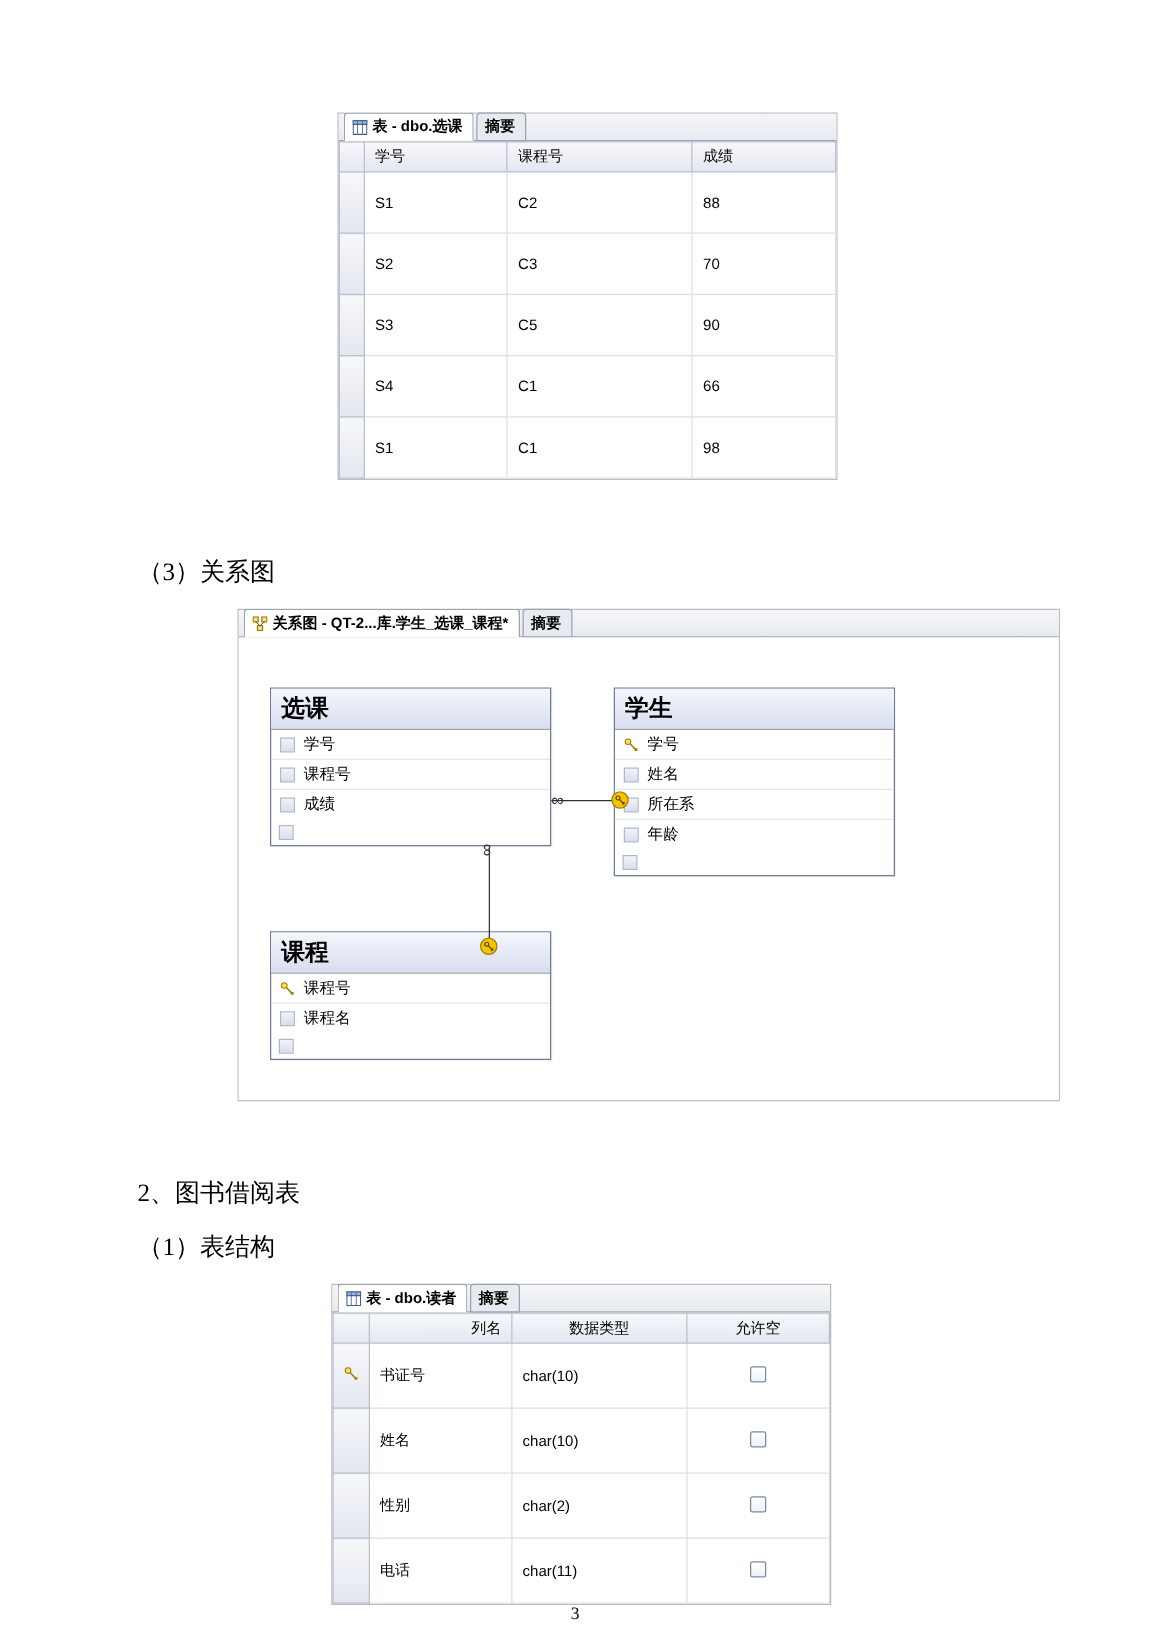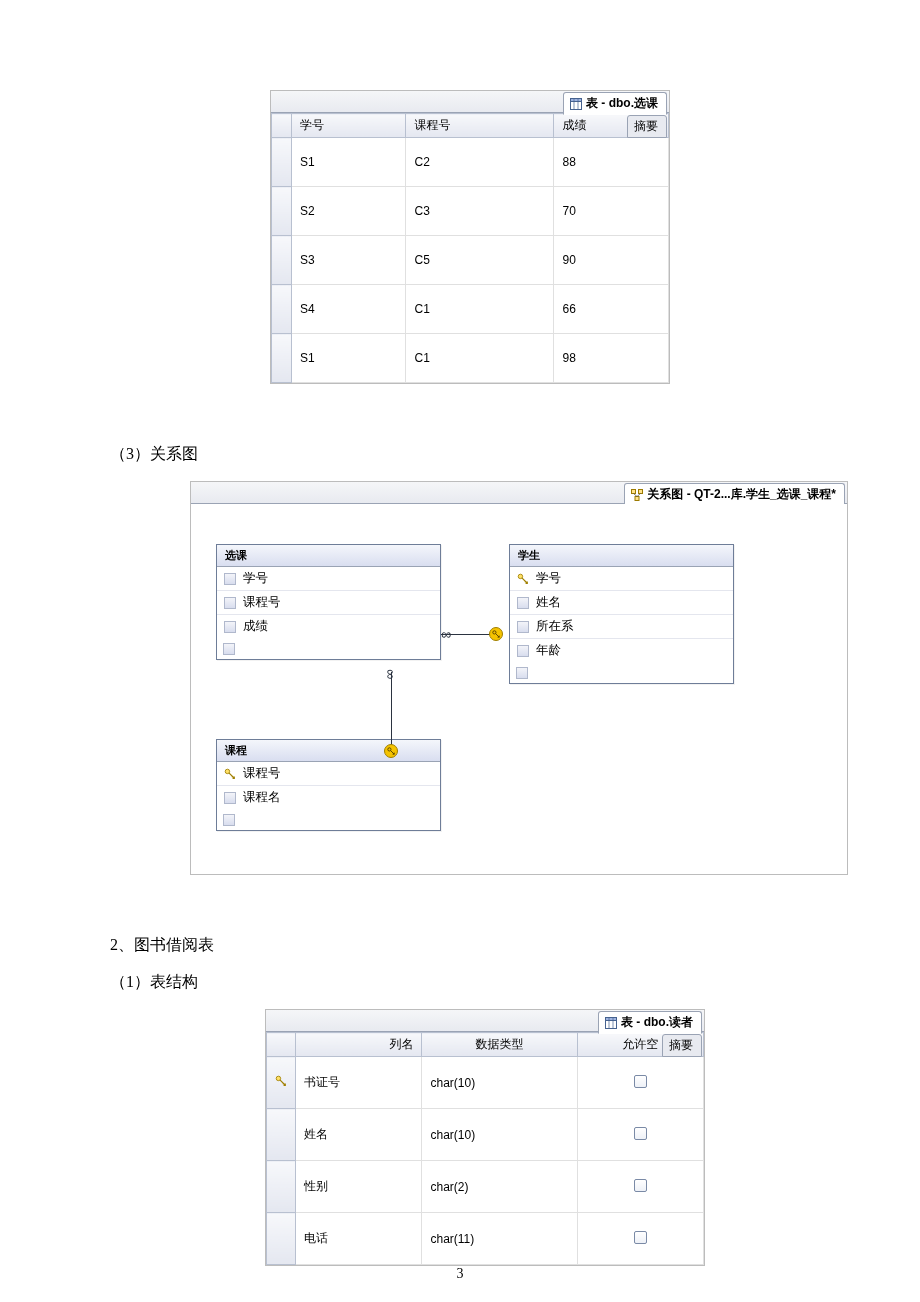--- a/index.html
+++ b/index.html
@@ -9,41 +9,40 @@
     background: #fff;
     font-family: "SimSun", "宋体", serif;
     width: 920px;
     min-height: 1302px;
     position: relative;
   }
   .page {
     padding: 90px 100px 40px 110px;
   }
   .section-text {
-    font-size: 16px;
+    font-size: 20px;
     margin: 30px 0 16px 0;
     color: #000;
   }
   
   .ui-panel {
     border: 1px solid #bcbcbc;
     background: #fff;
     font-family: Tahoma, Arial, sans-serif;
     font-size: 12px;
     color: #000;
   }
   
   .tab-strip {
     display: flex;
     align-items: flex-end;
     background: linear-gradient(#f5f6f8, #e8eaf0);
     border-bottom: 1px solid #9aa3b4;
     height: 22px;
     padding-left: 4px;
-    flex-direction: column;
   }
   .tab {
     display: flex;
     align-items: center;
     gap: 4px;
     padding: 2px 8px 2px 6px;
     background: #fff;
     border: 1px solid #9aa3b4;
     border-bottom: 1px solid #fff;
     border-radius: 3px 3px 0 0;
@@ -51,21 +50,21 @@
     position: relative;
     top: 1px;
     font-weight: normal;
   }
   .tab.active {
     font-weight: bold;
   }
   .tab.inactive {
     background: #e8eaf0;
     border-bottom: 1px solid #9aa3b4;
-    font-weight: normal;
+    font-weight: bold;
   }
   .tab-icon {
     width: 12px; height: 12px;
     display: inline-flex; align-items:center; justify-content:center;
   }
   
   .grid {
     width: 100%;
     border-collapse: collapse;
   }
@@ -135,21 +134,21 @@
     position: absolute;
     width: 225px;
     border: 1px solid #6e7d98;
     background: #fff;
     box-shadow: 1px 1px 0 rgba(0,0,0,.05);
   }
   .er-title {
     background: linear-gradient(#f4f6fb, #d9def0);
     border-bottom: 1px solid #9aa3b4;
     font-weight: bold;
-    font-size: 11px;
+    font-size: 19px;
     padding: 3px 8px;
     font-family: "SimSun","宋体",serif;
   }
   .er-row {
     display:flex;
     align-items:center;
     gap:6px;
     border-bottom: 1px solid #e4e6ee;
     padding: 3px 6px;
     font-size: 12.5px;
@@ -183,21 +182,21 @@
     background:#f5c300;border:1px solid #a07f00;
     display:flex;align-items:center;justify-content:center;
     font-size:9px;
   }
   .key-end-v { position:absolute; }
   .conn-inf-v { position:absolute; font-family:Arial; font-size:14px; color:#2b3340;}
 
   
   .table3-wrap {
     margin-left: 155px;
-    width: 440px;
+    width: 400px;
   }
 
   .page-num {
     position: absolute;
     bottom: 24px;
     left: 0; right: 0;
     text-align: center;
     font-family: "Times New Roman", serif;
     font-size: 14px;
   }
@@ -311,21 +310,21 @@
               </span>
               <span>成绩</span>
             </div>
           </div>
         <div class="er-row">
             <span class="sq-icon"></span>
             <span>&nbsp;</span>
           </div>
       </div>
 
-      <div class="er-table" id="er-xuesheng" style="left:318px; top:40px;">
+      <div class="er-table" id="er-xuesheng" style="left:300px; top:40px;">
         <div class="er-title">学生</div>
         <div id="xuesheng-rows">
             <div class="er-row">
               <span class="key-col">
                 <svg viewBox="0 0 14 14" width="12" height="12">
                   <circle cx="4" cy="4" r="2.6" fill="#ffe066" stroke="#a07f00" stroke-width="1"></circle>
                   <path d="M6 6 L12 12 M10 12 L12 12 L12 10 M9 10 L10.5 10" stroke="#a07f00" stroke-width="1.4" fill="none"></path>
                 </svg>
               </span>
               <span>学号</span>

